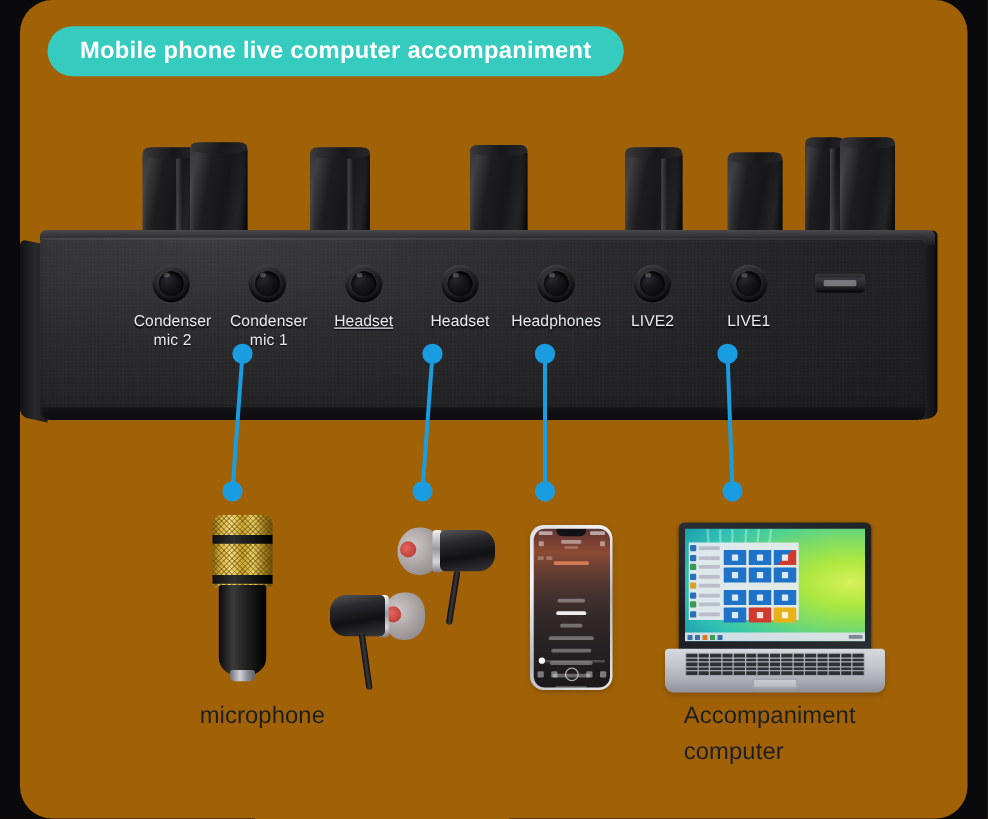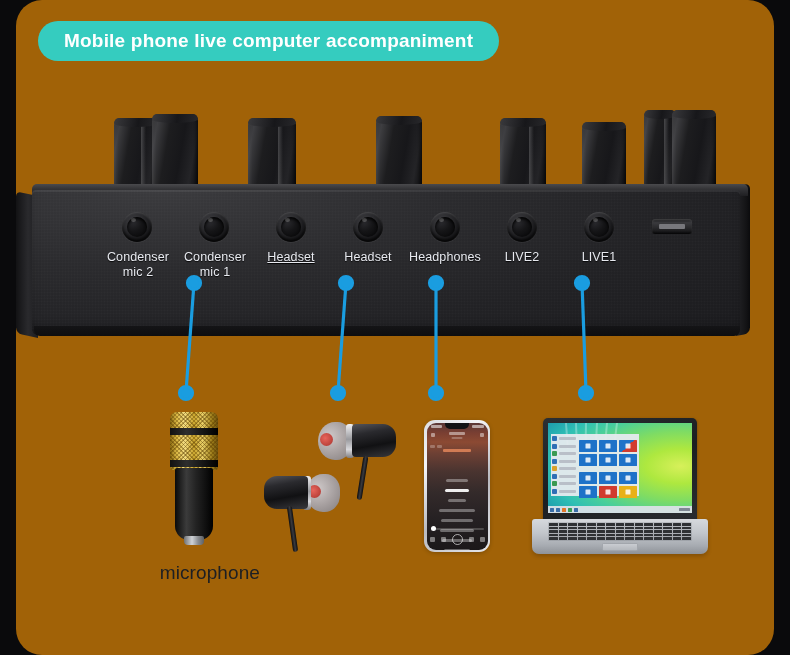--- a/index.html
+++ b/index.html
@@ -769,15 +769,17 @@
           </div>
         </div>
         <div id="lap-trackpad"></div>
       </div>
     </div>
 
     <div class="caption" style="left:108px; top:558px; width:136px; text-align:right;">microphone</div>
 
 
 
+    <div class="caption" style="left:531px; top:558px; width:172px;">Accompaniment
+computer</div>
 
   </div>
 </div>
 
 </body></html>

